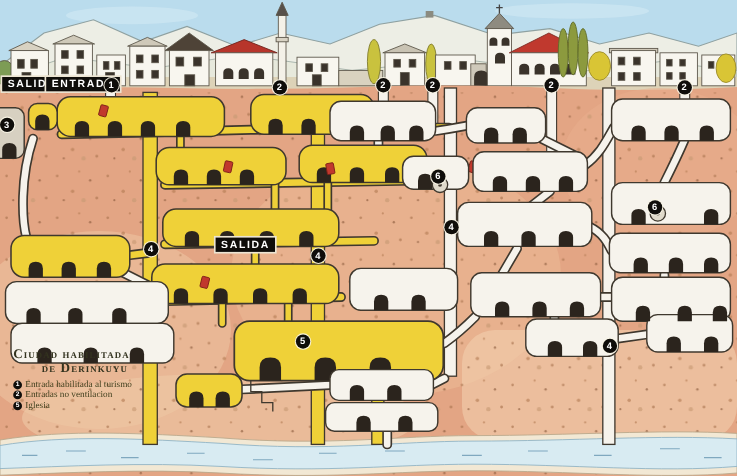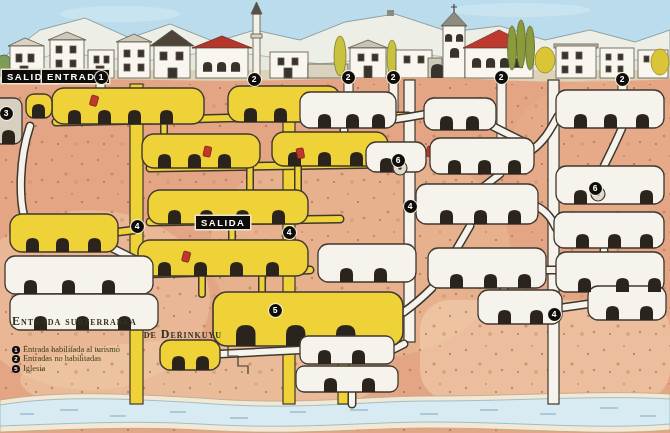--- a/index.html
+++ b/index.html
@@ -10,21 +10,21 @@
          font-size:9.5px;letter-spacing:1.5px;padding:1px 5px;line-height:11px;
          box-shadow:0 0 0 1.5px #ece4d2;white-space:nowrap;}
   .marker{position:absolute;width:13px;height:13px;border-radius:50%;
           background:#0f0d0a;color:#fff;font-size:8.5px;font-weight:bold;
           line-height:13px;text-align:center;
           box-shadow:0 0 0 1px rgba(250,245,230,.9);}
   .legend{position:absolute;left:12px;top:315px;width:210px;
           font-family:"Liberation Serif",serif;color:#3e3e1c;}
   .legend .t1,.legend .t2{font-variant:small-caps;font-weight:bold;color:#33331f;
           font-size:12px;letter-spacing:1px;line-height:13px;}
-  .legend .t2{padding-left:26px;text-align:right;}
+  .legend .t2{padding-left:26px;}
   .legend ul{list-style:none;margin:4px 0 16px 0;padding:0;}
   .legend li{font-size:8.4px;line-height:9.4px;display:flex;align-items:center;}
   .legend .dot{flex:0 0 auto;width:8px;height:8px;border-radius:50%;background:#0f0d0a;
           color:#fff;font-family:"Liberation Sans",sans-serif;font-size:6px;font-weight:bold;
           line-height:8px;text-align:center;margin-right:3px;}
 </style>
 </head>
 <body>
 
 <div class="canvas">
@@ -396,30 +396,30 @@
       <div class="marker" style="left: 130.5px; top: 219.5px;">4</div>
       <div class="marker" style="left: 282.5px; top: 225.5px;">4</div>
       <div class="marker" style="left: 403.5px; top: 199.5px;">4</div>
       <div class="marker" style="left: 547.5px; top: 307.5px;">4</div>
       <div class="marker" style="left: 268.5px; top: 303.5px;">5</div>
       <div class="marker" style="left: 391.5px; top: 153.5px;">6</div>
       <div class="marker" style="left: 588.5px; top: 181.5px;">6</div>
     </div>
 
   <div class="legend">
-    <div class="t1">Entrada subterranea</div>
+    <div class="t1">Ciudad habilitada</div>
     <div class="t2">de Derinkuyu</div>
     <ul id="legend-list">
         <li>
           <span class="dot">1</span>
           <span>Entrada habilitada al turismo</span>
         </li>
         <li>
           <span class="dot">2</span>
-          <span>Entradas no habilitadas</span>
+          <span>Entradas no ventilacion</span>
         </li>
         <li>
           <span class="dot">5</span>
           <span>Iglesia</span>
         </li>
       </ul>
   </div>
 </div>
 
 </body></html>

